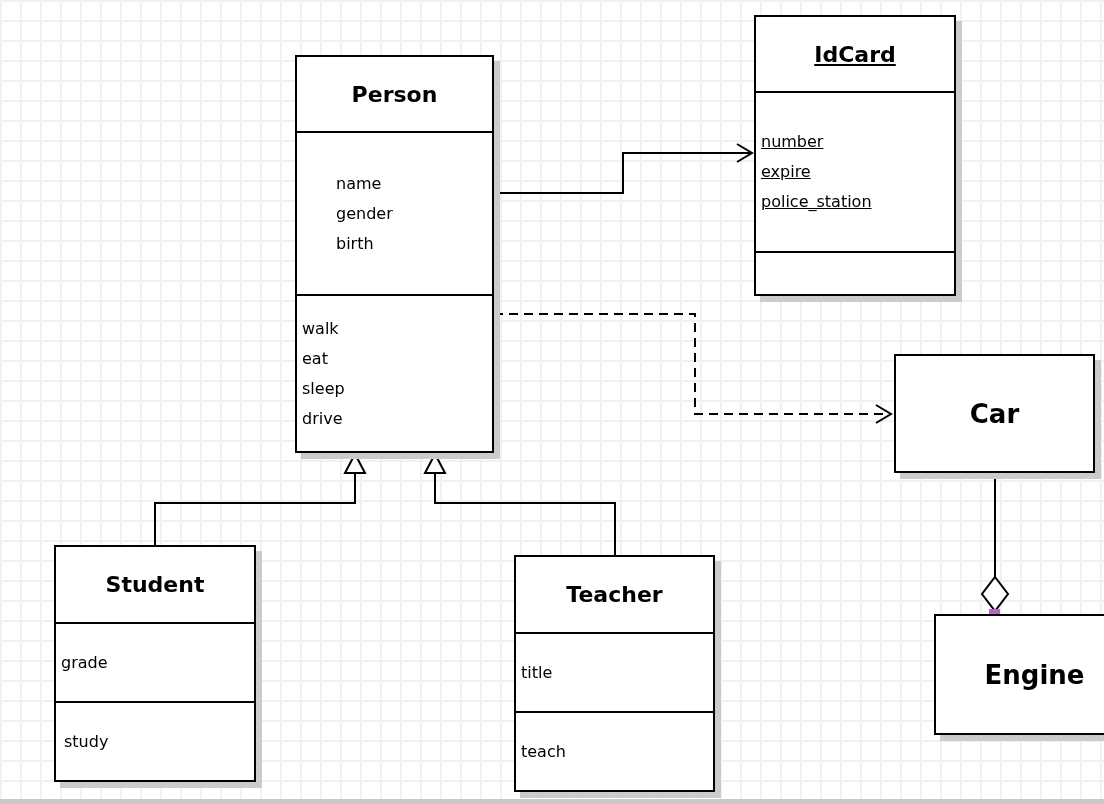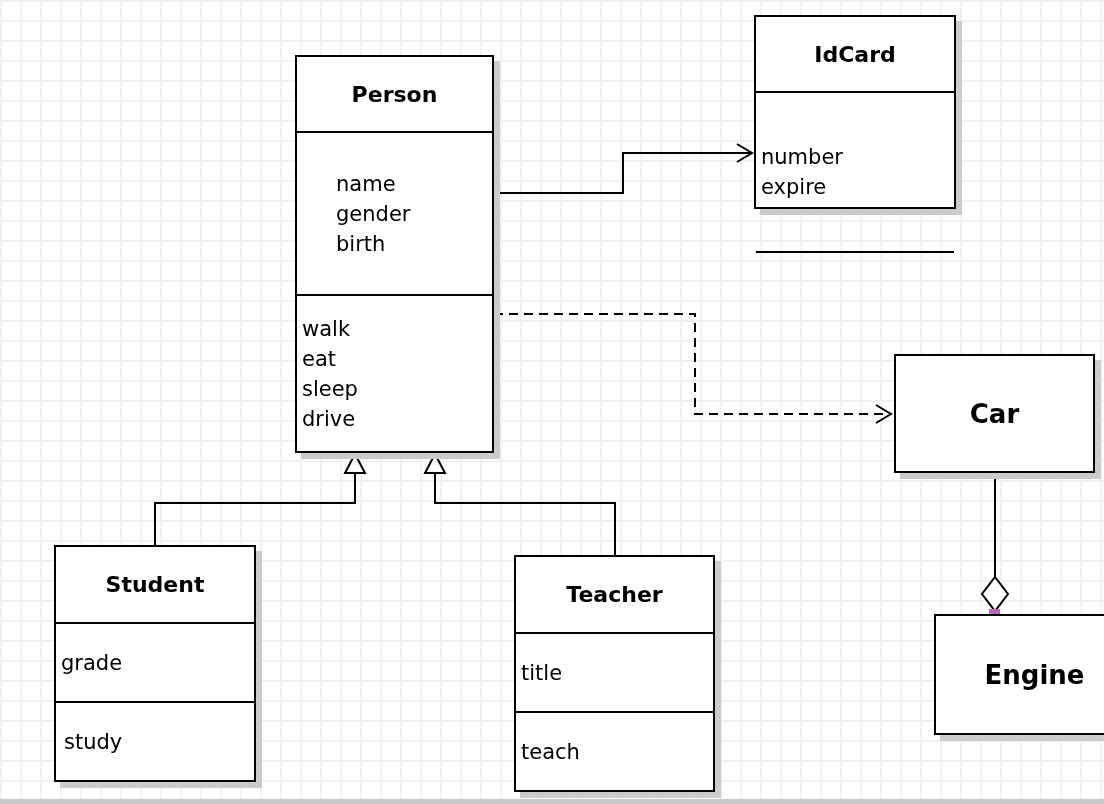--- a/index.html
+++ b/index.html
@@ -26,35 +26,35 @@
     box-sizing: border-box;
   }
   .uml-title {
     display: flex; align-items: center; justify-content: center;
     font-weight: bold; font-size: 22px; color: #000;
     box-sizing: border-box;
   }
   .uml-sec {
     display: flex; flex-direction: column; justify-content: center;
     padding-left: 5px;
-    font-size: 21px; line-height: 30px; color: #000;
+    font-size: 16px; line-height: 30px; color: #000;
     box-sizing: border-box;
     overflow: hidden;
   }
   .bb { border-bottom: 2px solid #000000; }
   .single-title { display: flex; align-items: center; justify-content: center;
     font-weight: bold; font-size: 26px; width: 100%; height: 100%; }
 
   
   #person  { left: 295px; top: 55px;  width: 199px; height: 398px; }
   #person  .uml-title { height: 76px; }
   #person  .attrs  { height: 163px; padding-left: 39px; }
   #person  .methods{ height: 155px; }
 
-  #idcard  { left: 754px; top: 15px;  width: 202px; height: 194px; }
+  #idcard  { left: 754px; top: 15px;  width: 202px; height: 281px; text-decoration: underline; }
   #idcard  .uml-title { height: 76px; }
   #idcard  .attrs  { height: 160px; }
   #idcard  .methods{ height: 37px; }
 
   #car     { left: 894px; top: 354px; width: 201px; height: 119px; }
   #engine  { left: 894px; top: 614px; width: 201px; height: 121px; margin-left: 40px; }
 
   #student { left: 54px;  top: 545px; width: 202px; height: 237px; }
   #student .uml-title { height: 77px; }
   #student .attrs  { height: 79px; }
@@ -118,20 +118,21 @@
       <div>sleep</div>
       <div>drive</div>
     </div>
   </div>
 
   <div class="uml-class" id="idcard">
     <div class="uml-title bb">IdCard</div>
     <div class="uml-sec attrs bb">
       <div>number</div>
       <div>expire</div>
+      <div>police_station</div>
     </div>
     <div class="uml-sec methods"></div>
   </div>
 
   <div class="uml-class" id="car">
     <div class="single-title">Car</div>
   </div>
 
   <div class="uml-class" id="engine">
     <div class="single-title">Engine</div>

